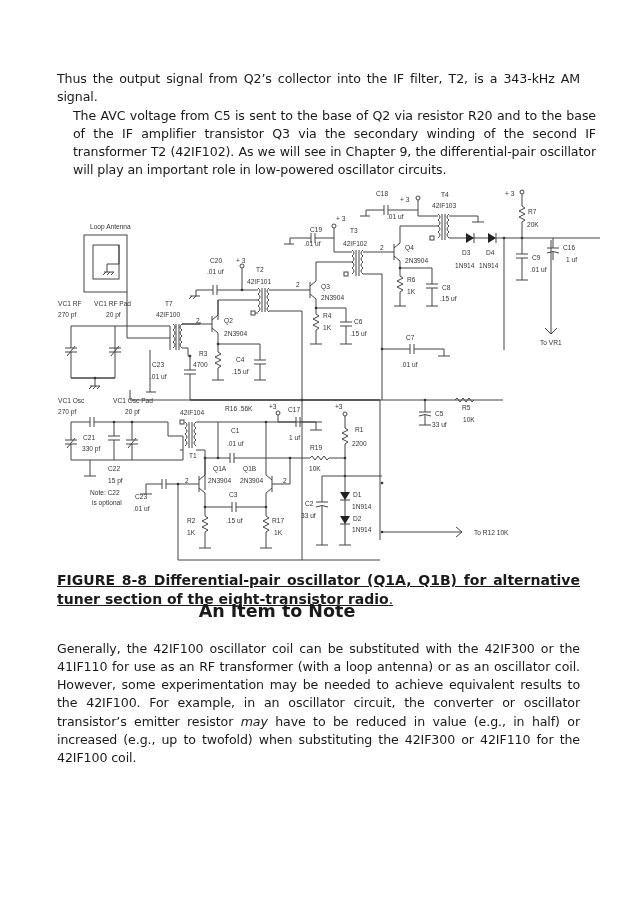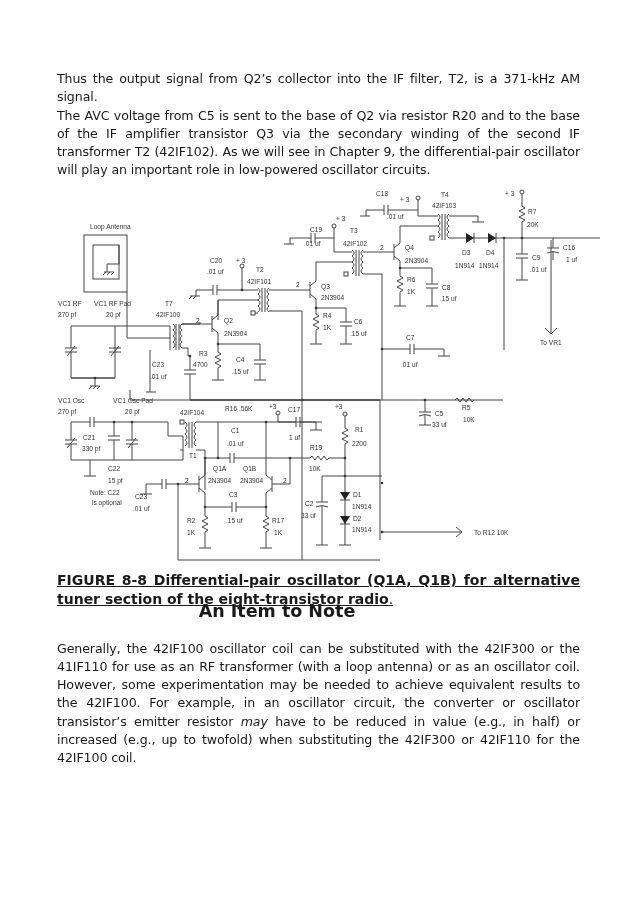--- a/index.html
+++ b/index.html
@@ -1,36 +1,36 @@
 <!DOCTYPE html>
 <html><head>
 <meta charset="utf-8">
 <style>
   html, body { margin: 0; padding: 0; background: #ffffff; }
   body { width: 637px; height: 900px; position: relative; overflow: hidden;
          font-family: "DejaVu Sans", sans-serif; color: #1a1a1a; }
   .para { position: absolute; left: 57px; width: 523px; font-size: 12.6px; line-height: 18.3px;
           text-align: justify; letter-spacing: -0.1px; }
   .p1 { top: 57px; }
-  .p2 { top: 94px; }
+  .p2 { top: 94px; margin-left: 16px; }
   .caption { position: absolute; left: 57px; width: 523px; top: 557px; font-size: 14px; line-height: 18.5px;
              font-weight: bold; text-align: justify; text-decoration: underline; }
   .heading { position: absolute; left: 0; width: 554px; top: 601px; text-align: center;
              font-size: 17.5px; font-weight: bold; }
   .p3 { top: 627px; }
   .p3 em { }
   svg#schematic { position: absolute; left: 0; top: 180px; }
   svg text { font-family: "Liberation Sans", sans-serif; font-size: 6.6px; fill: #333; }
   .w { stroke: #444; stroke-width: 1; fill: none; }
   .dot { fill: #333; }
 </style>
 </head>
 <body>
 
-<p class="para p1">Thus the output signal from Q2’s collector into the IF filter, T2, is a 371-kHz AM signal.</p>
+<p class="para p1">Thus the output signal from Q2’s collector into the IF filter, T2, is a 343-kHz AM signal.</p>
 <p class="para p2">The AVC voltage from C5 is sent to the base of Q2 via resistor R20 and to the base of the IF amplifier transistor Q3 via the secondary winding of the second IF transformer T2 (42IF102). As we will see in Chapter 9, the differential-pair oscillator will play an important role in low-powered oscillator circuits.</p>
 
 <svg id="schematic" width="637" height="385" viewBox="0 180 637 385">
 
   <text x="90" y="229">Loop Antenna</text>
   <g>
     <rect class="w" x="84" y="235" width="43" height="57"></rect>
     <rect class="w" x="93" y="245" width="26" height="34"></rect>
     <path class="w" d="M119 245 V264 H107 V272"></path>
     <path class="w" d="M104 272 H114 M103 275 l3 -3 M107 275 l3 -3 M111 275 l3 -3"></path>

